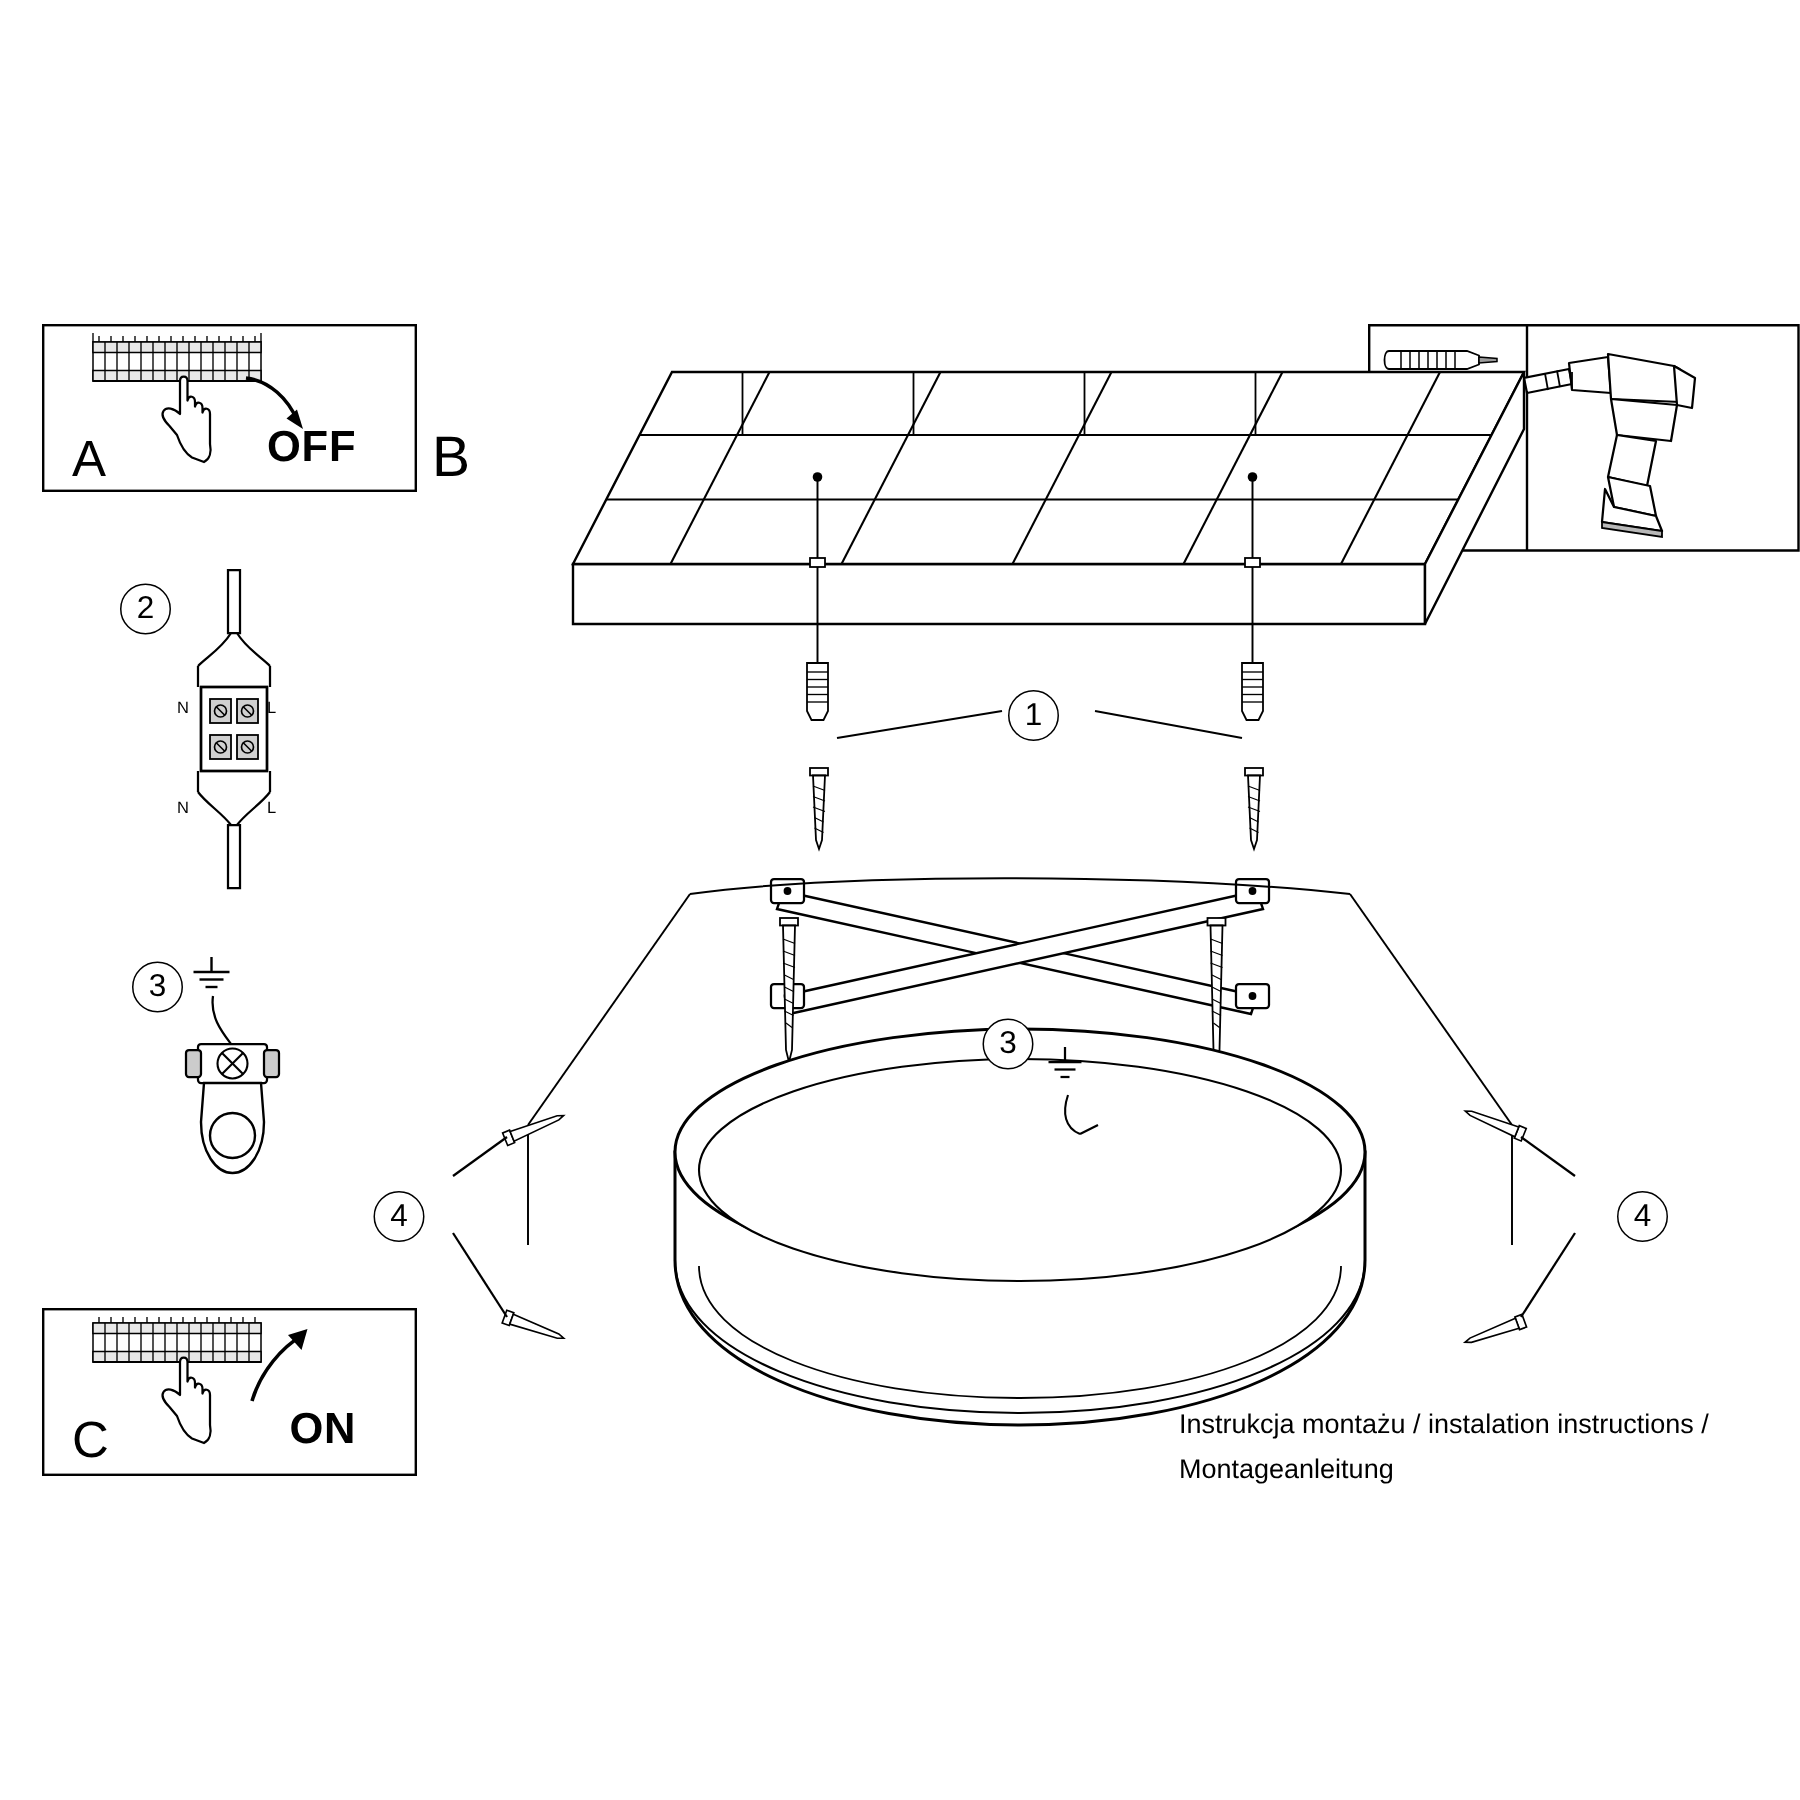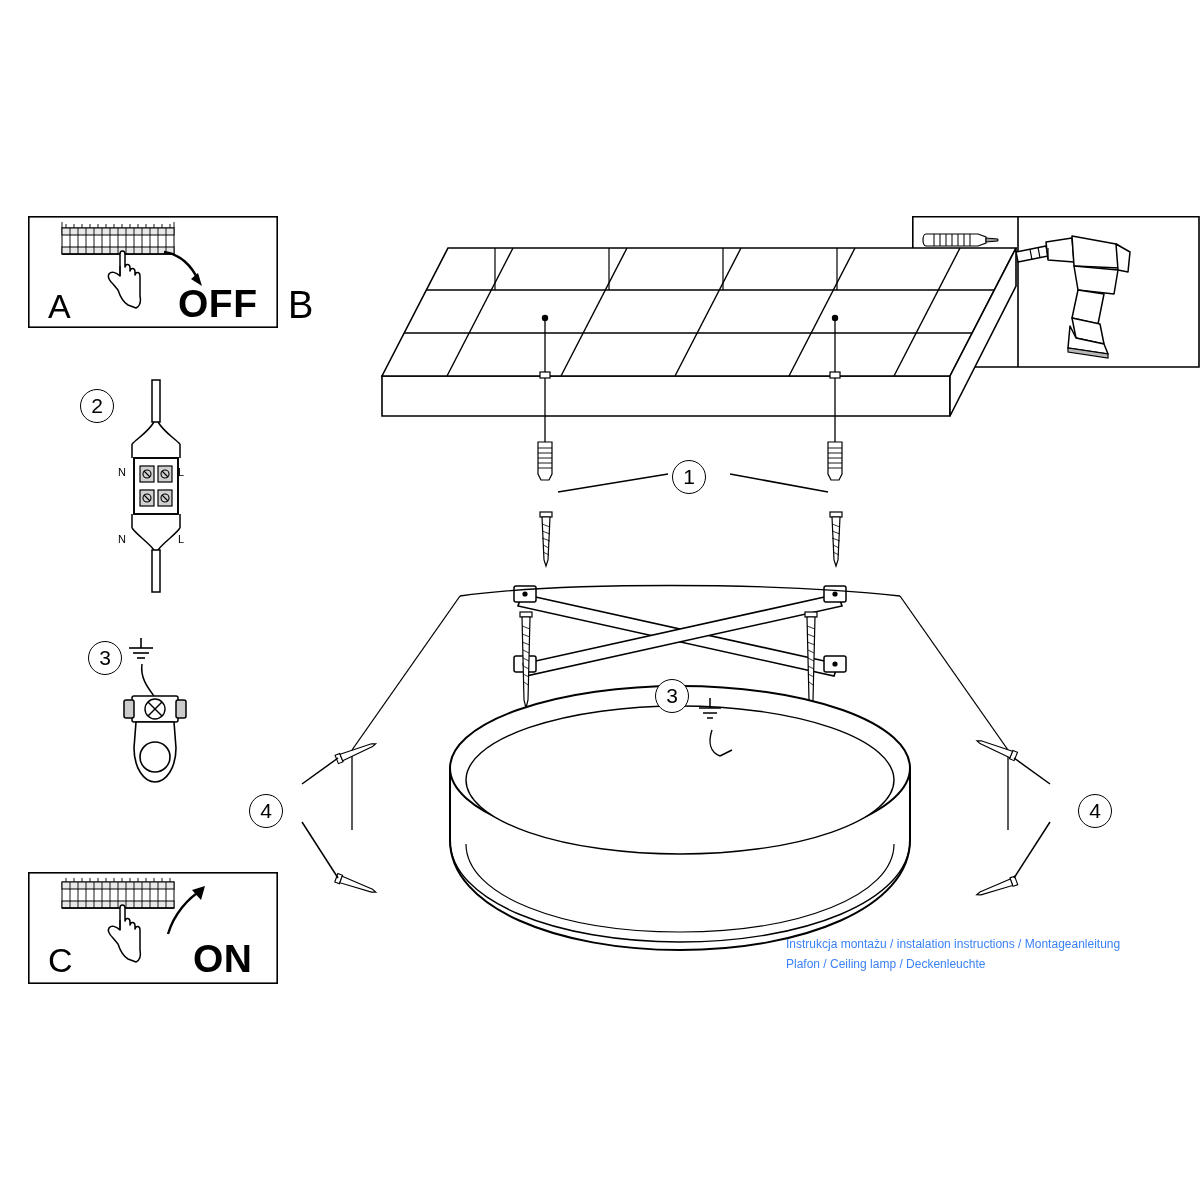--- a/index.html
+++ b/index.html
@@ -23,27 +23,27 @@
   .abs { position: absolute; }
   svg { display: block; }
 
   .lbl {
     position: absolute;
     font-family: "Liberation Sans", sans-serif;
     color: #000;
     white-space: nowrap;
   }
   .lbl-big { font-size: 34px; }
-  .lbl-onoff { font-size: 39px; font-weight: 700; letter-spacing: 0.5px; }
+  .lbl-onoff { font-size: 29px; font-weight: 700; letter-spacing: 0.5px; }
   .lbl-small { font-size: 11px; }
   .caption {
     position: absolute;
-    font-size: 12px;
+    font-size: 18px;
     line-height: 1.65;
-    color: #3b82f6;
+    color: #000000;
     text-align: left;
   }
   .circ-num {
     position: absolute;
     width: 34px;
     height: 34px;
     border: 1.6px solid #000;
     border-radius: 50%;
     box-sizing: border-box;
     display: flex;
@@ -561,16 +561,15 @@
     </svg>
   </div>
 
   <div class="circ-num" style="left:672px; top:460px;">1</div>
   <div class="circ-num" style="left:655px; top:679px;">3</div>
   <div class="circ-num" style="left:249px; top:794px;">4</div>
   <div class="circ-num" style="left:1078px; top:794px;">4</div>
 
   <div class="caption" style="left:786px; top:935px; width:390px;">
     <div>Instrukcja montażu / instalation instructions / Montageanleitung</div>
-    <div>Plafon / Ceiling lamp / Deckenleuchte</div>
   </div>
 
 </div>
 
 </body></html>

